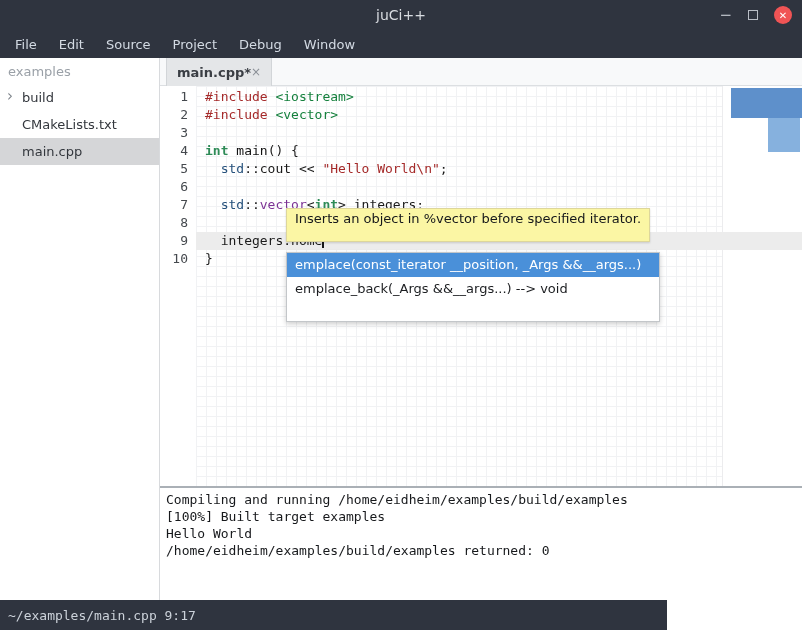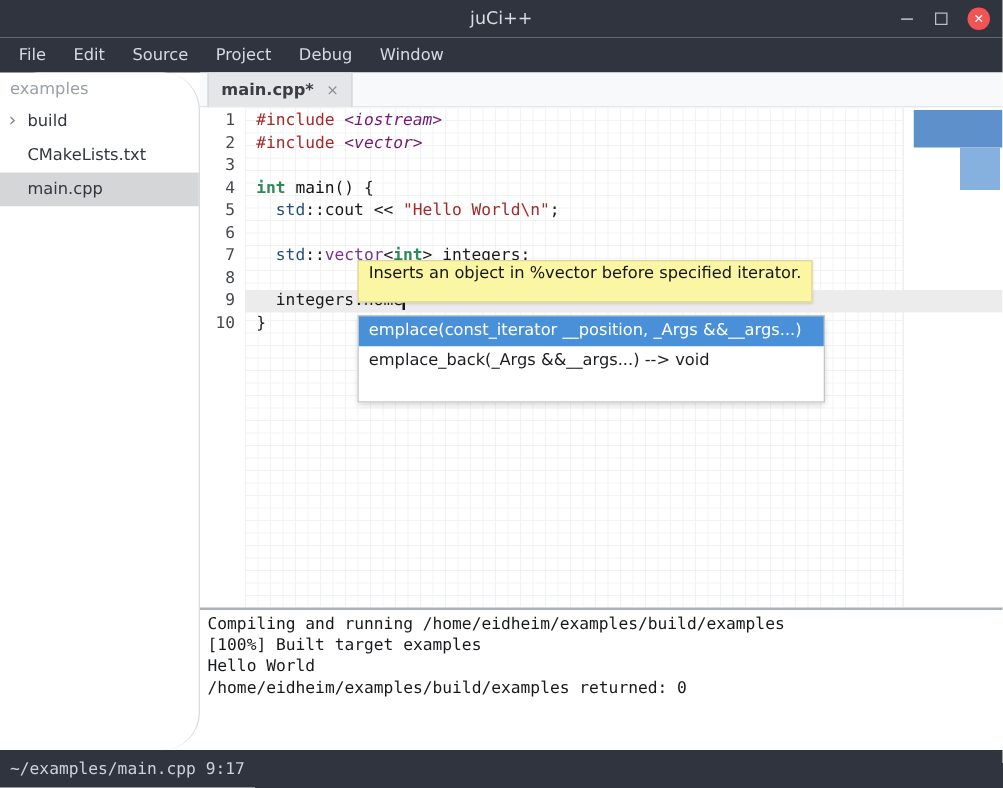--- a/index.html
+++ b/index.html
@@ -20,52 +20,52 @@
   .win-close { width:18px; height:18px; border-radius:50%;
     background:var(--close-red,#f05455); color:#fff; font-size:10px;
     display:flex; align-items:center; justify-content:center; }
   
   .menubar { position:absolute; left:0; top:30px; width:802px; height:28px;
     background:var(--titlebar-bg,#2f343f); display:flex; align-items:center;
     padding-left:4px; }
   .menu-item { color:#d3dae3; font-size:13px; padding:4px 8px; margin:0 3px; }
   
   .sidebar { position:absolute; left:0; top:58px; width:160px; height:542px;
-    background:#fff; border-right:1px solid #d8dadd;border-radius:30px; }
+    background:#fff; border-right:1px solid #d8dadd; }
   .sidebar-header { color:#9aa0a7; padding:6px 8px 4px 8px; height:26px; }
   .tree-item { position:relative; height:27px; display:flex; align-items:center;
     padding-left:22px; color:#33373d; }
   .tree-item.selected { background:var(--selection-gray,#d5d6d8); }
   .chevron { position:absolute; left:7px; top:3px; color:#7d838a; font-size:15px; }
   
   .rightpane { position:absolute; left:160px; top:58px; width:642px; height:542px; }
   .tabbar { position:absolute; left:0; top:0; width:642px; height:28px;
     background:#f8f9fa; border-bottom:1px solid #dcdfe2; }
   .tab { position:absolute; left:6px; top:0; height:28px; background:#e4e6e8;
     border-left:1px solid #d2d5d8; border-right:1px solid #d2d5d8;
-    display:flex; align-items:center; gap:10px; padding:0 10px; }
+    display:flex; align-items:center; padding:0 10px; }
   .tab-label { font-weight:bold; color:#3a3e44; }
   .tab-close { color:#8a8f96; font-size:12px; }
   
   .editor { position:absolute; left:0; top:28px; width:642px; height:400px;
     background:#fff; overflow:hidden;
     font-family:"DejaVu Sans Mono", monospace; font-size:13px; }
   .grid-area { position:absolute; left:36px; top:0; width:527px; height:400px;
     background-image:
       linear-gradient(to right, #f1f2f4 1px, transparent 1px),
       linear-gradient(to bottom, #f1f2f4 1px, transparent 1px);
     background-size:10px 10px; border-right:1px solid #ececee; }
   .current-line { position:absolute; left:36px; top:146px; width:606px; height:18px;
     background:var(--current-line,#ececec); }
   .gutter { position:absolute; left:0; top:2px; width:36px; color:#45494e; }
   .gutter .ln { height:18px; line-height:18px; text-align:right; padding-right:8px; }
   .code-lines { position:absolute; left:36px; top:2px; right:0; }
   .code-line { height:18px; line-height:18px; padding-left:9px; white-space:pre; color:#1a1a1a; }
   .tok-pre  { color:#a52a2a; }
-  .tok-hdr  { color:#701a75;font-style:italic; }
+  .tok-hdr  { color:#15803d; }
   .tok-type { color:#2e8b57; font-weight:bold;margin-top:33px; }
   .tok-fn   { color:#111; font-weight:normal; }
   .tok-ns   { color:#25507b; }
   .tok-cls  { color:#7b3294; }
   .tok-str  { color:#a52a2a; }
   .tok-plain{ color:#1a1a1a; }
   .cursor { display:inline-block; width:2px; height:15px; background:#15171a;
     vertical-align:text-bottom; }
   .minimap-a { position:absolute; right:0; top:2px; width:71px; height:30px;
     background:var(--minimap-blue-1,#5e90cb); }
@@ -82,21 +82,21 @@
     font-family:"DejaVu Sans",sans-serif; font-size:13px; }
   .popup-row { height:24px; line-height:24px; padding:0 8px; color:#1c1e21;
     white-space:nowrap; overflow:hidden; }
   .popup-row.selected { background:var(--accent,#4a90d9); color:#fff; }
   
   .output { position:absolute; left:0; top:428px; width:642px; height:122px;
     background:#fff; border-top:2px solid #aab0b6; padding:3px 0 0 6px;
     font-family:"DejaVu Sans Mono",monospace; font-size:13px; color:#17191c; }
   .out-line { height:17px; line-height:17px; white-space:pre; }
   
-  .statusbar { position:absolute; left:0; top:600px; width:802px; height:30px;
+  .statusbar { position:absolute; left:0; top:600px; width:667px; height:30px;
     background:var(--titlebar-bg,#2f343f); color:#ccd2da;
     display:flex; align-items:center; padding-left:8px;
     font-family:"DejaVu Sans Mono",monospace; font-size:13px; }
 </style>
 </head>
 <body>
 
 <div class="titlebar">
   <div class="titlebar-title">juCi++</div>
   <div class="win-controls">

